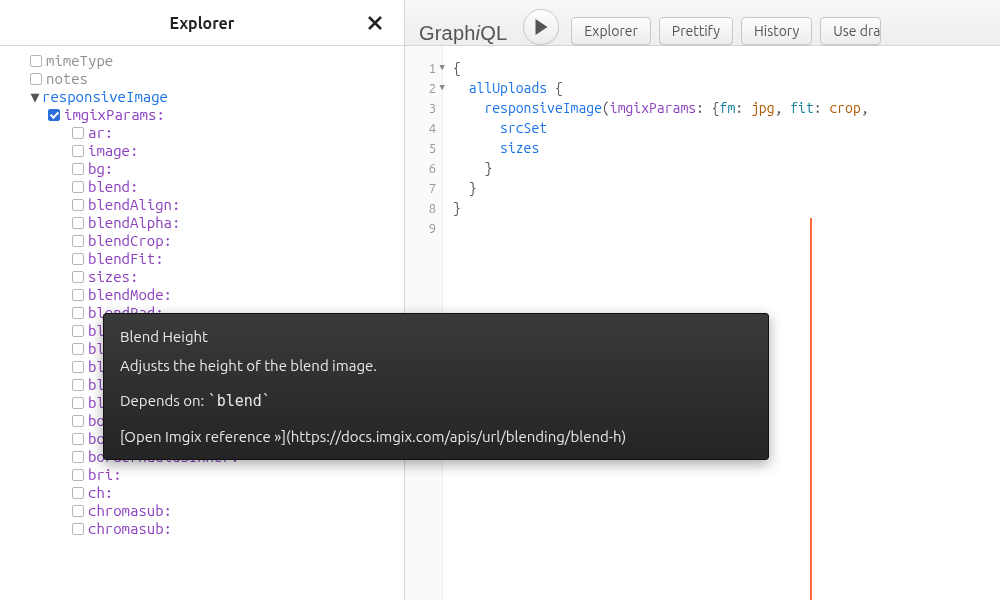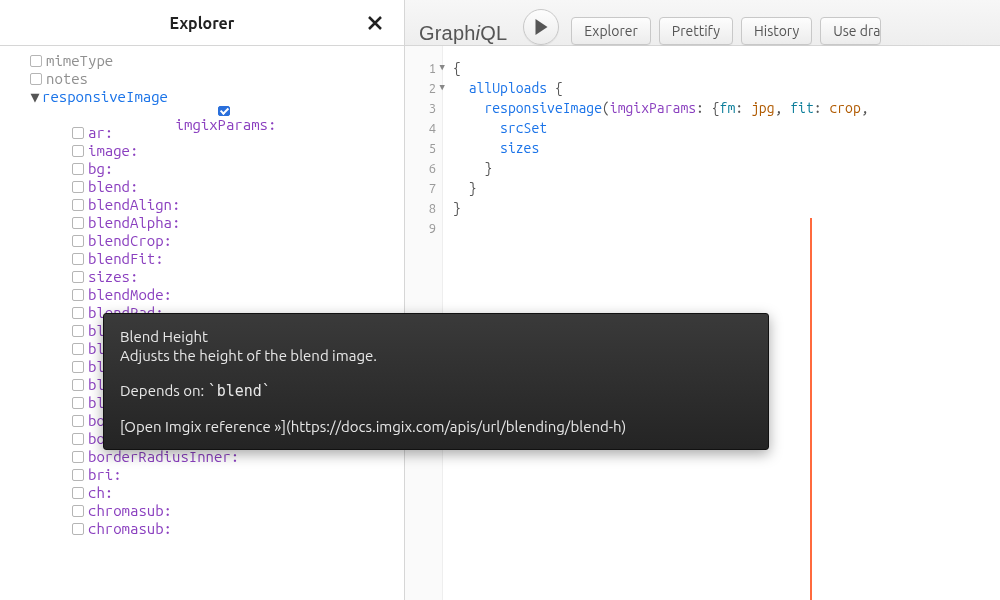--- a/index.html
+++ b/index.html
@@ -81,21 +81,21 @@
   }
   .caret {
     width: 10px; display: inline-block; text-align: center;
     color: #555; margin-right: 2px;
   }
   .lvl1 { color: #909090; }
   .lvl1.field { color: #1a73e8; }
   .lvl2 { color: #8a3fbf; }
   .lvl3 { color: #8a3fbf; }
   .indent1 { padding-left: 12px; }
-  .indent2 { padding-left: 30px; flex-direction: column; }
+  .indent2 { padding-left: 30px; }
   .indent3 { padding-left: 54px; }
 
   
   .main {
     flex: 1;
     display: flex;
     flex-direction: column;
     background: #fff;
     position: relative;
   }
@@ -201,21 +201,21 @@
     top: 313px;
     width: 666px;
     background: linear-gradient(#3a3a3a, #242424);
     border: 1px solid #111;
     border-radius: 3px;
     color: #e8e8e8;
     font-size: 15px;
     padding: 14px 16px 14px 16px;
     box-shadow: 0 4px 14px rgba(0,0,0,0.35);
   }
-  .tooltip .tt-title { margin: 0 0 2px 0; font-weight: 400; }
+  .tooltip .tt-title { margin: 0 0 12px 0; font-weight: 400; }
   .tooltip .tt-body  { margin: 0 0 18px 0; }
   .tooltip .tt-dep   { margin: 0 0 18px 0; }
   .tooltip .tt-link  { margin: 0; }
   .tooltip code { font-family: Menlo, Consolas, monospace; }
 </style>
 </head>
 <body>
 
 <div class="app">
 

